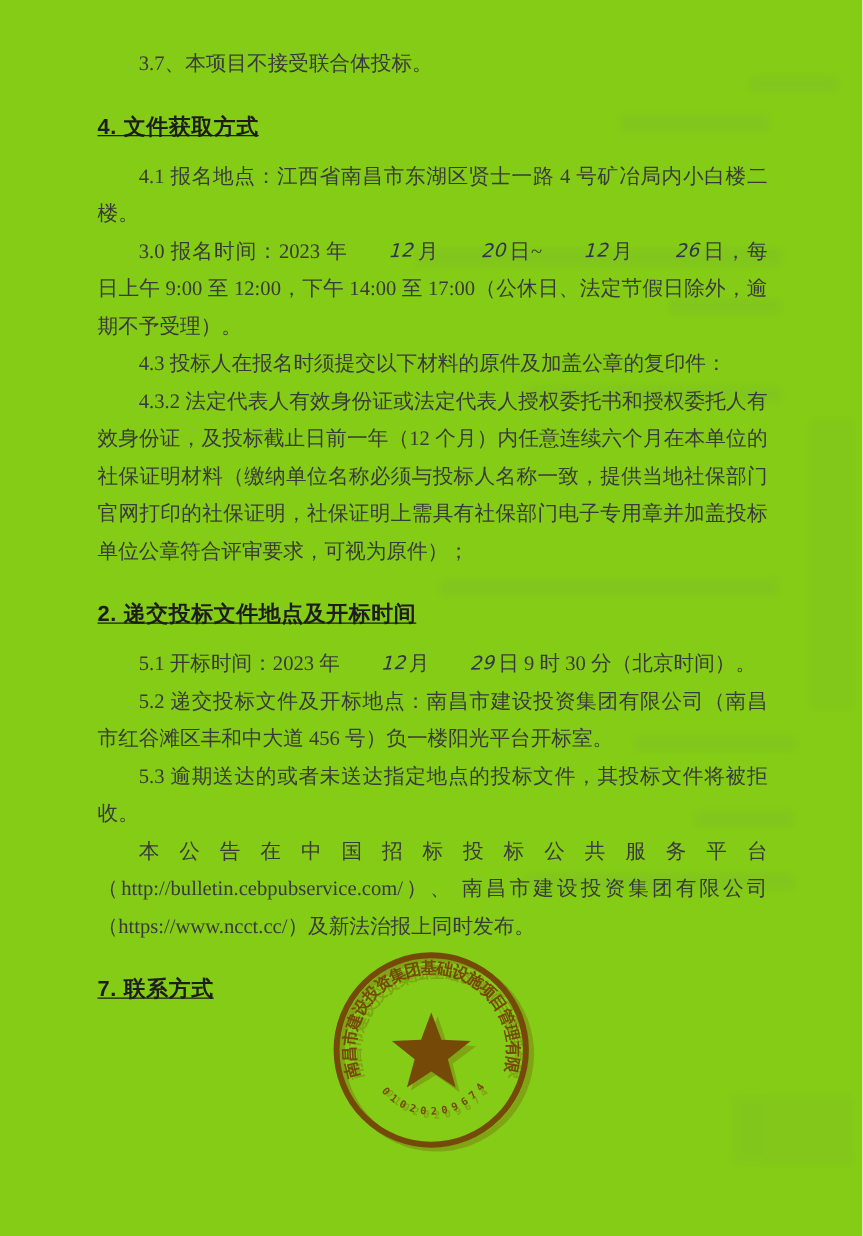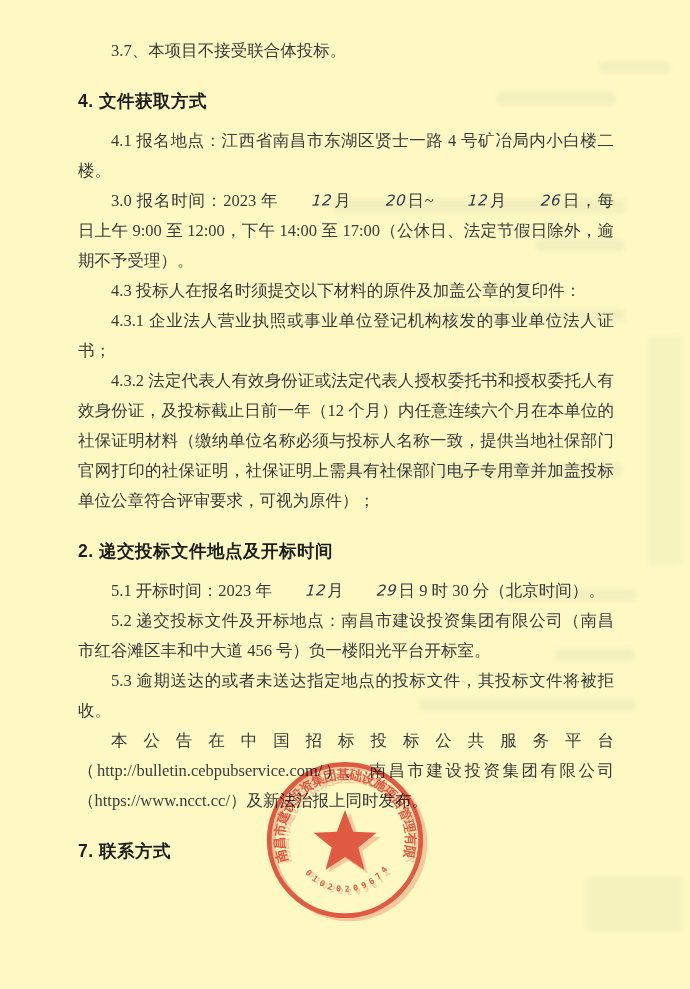--- a/index.html
+++ b/index.html
@@ -1,24 +1,24 @@
 <!DOCTYPE html>
 <html><head>
 <meta charset="utf-8">
 <style>
   html,body{margin:0;padding:0;background:#ffffff;}
   .page{
-    position:relative;width:690px;height:989px;background:#fef9c3;overflow:hidden;
+    position:relative;width:690px;height:989px;background:#84cc16;overflow:hidden;
     font-family:"Liberation Serif","DejaVu Serif",serif;color:#3a3a3a;
   }
   .doc{position:absolute;left:78px;top:36px;width:536px;}
   p.para{font-size:16.5px;line-height:30px;text-align:justify;text-indent:33px;margin:0;}
   h2.heading{
     font-family:"Liberation Sans","DejaVu Sans",sans-serif;font-size:17.5px;color:#1d1d1d;
-    font-weight:bold;margin:23px 0 13px 0;letter-spacing:0.5px;
+    font-weight:bold;margin:23px 0 13px 0;letter-spacing:0.5px;text-decoration:underline;
   }
   .seg{}
   .hw{
     font-family:"DejaVu Sans",sans-serif;font-style:italic;display:inline-block;
     transform:skewX(-7deg) rotate(-2deg);font-size:15px;color:#30364a;letter-spacing:0.5px;
     padding:0 1px;
   }
   
   .seal{
     position:absolute;left:262px;top:757px;width:166px;height:166px;
@@ -54,21 +54,20 @@
   <div class="bleed b9"></div>
   <div class="bleed b10"></div>
   <div class="bleed b11"></div>
 
   <div class="doc">
       <p class="para"><span class="seg">3.7、本项目不接受联合体投标。</span></p>
       <h2 class="heading">4. 文件获取方式</h2>
       <p class="para"><span class="seg">4.1 报名地点：江西省南昌市东湖区贤士一路 4 号矿冶局内小白楼二楼。</span></p>
       <p class="para"><span class="seg">3.0 报名时间：2023 年</span><span class="hw">12</span><span class="seg">月</span><span class="hw">20</span><span class="seg">日~</span><span class="hw">12</span><span class="seg">月</span><span class="hw">26</span><span class="seg">日，每日上午 9:00 至 12:00，下午 14:00 至 17:00（公休日、法定节假日除外，逾期不予受理）。</span></p>
       <p class="para"><span class="seg">4.3 投标人在报名时须提交以下材料的原件及加盖公章的复印件：</span></p>
-      <p class="para"><span class="seg">4.3.1 企业法人营业执照或事业单位登记机构核发的事业单位法人证书；</span></p>
       <p class="para"><span class="seg">4.3.2 法定代表人有效身份证或法定代表人授权委托书和授权委托人有效身份证，及投标截止日前一年（12 个月）内任意连续六个月在本单位的社保证明材料（缴纳单位名称必须与投标人名称一致，提供当地社保部门官网打印的社保证明，社保证明上需具有社保部门电子专用章并加盖投标单位公章符合评审要求，可视为原件）；</span></p>
       <h2 class="heading">2. 递交投标文件地点及开标时间</h2>
       <p class="para"><span class="seg">5.1 开标时间：2023 年</span><span class="hw">12</span><span class="seg">月</span><span class="hw">29</span><span class="seg">日 9 时 30 分（北京时间）。</span></p>
       <p class="para"><span class="seg">5.2 递交投标文件及开标地点：南昌市建设投资集团有限公司（南昌市红谷滩区丰和中大道 456 号）负一楼阳光平台开标室。</span></p>
       <p class="para"><span class="seg">5.3 逾期送达的或者未送达指定地点的投标文件，其投标文件将被拒收。</span></p>
       <p class="para"><span class="seg">本公告在中国招标投标公共服务平台（http://bulletin.cebpubservice.com/）、 南昌市建设投资集团有限公司 （https://www.ncct.cc/）及新法治报上同时发布。</span></p>
       <h2 class="heading">7. 联系方式</h2>
     </div>
 
   <svg class="seal" viewBox="0 0 160 160">

